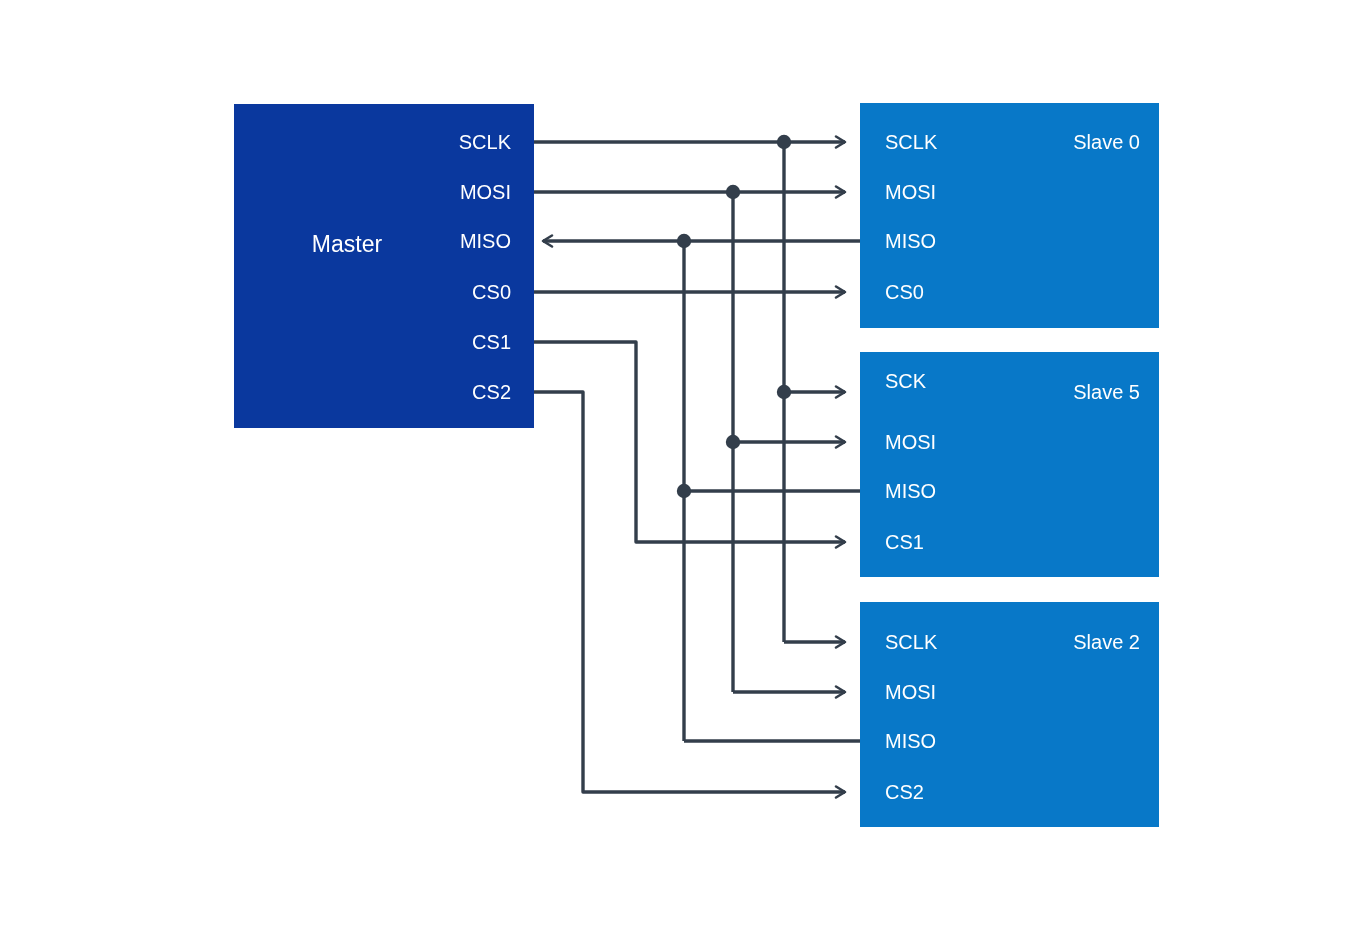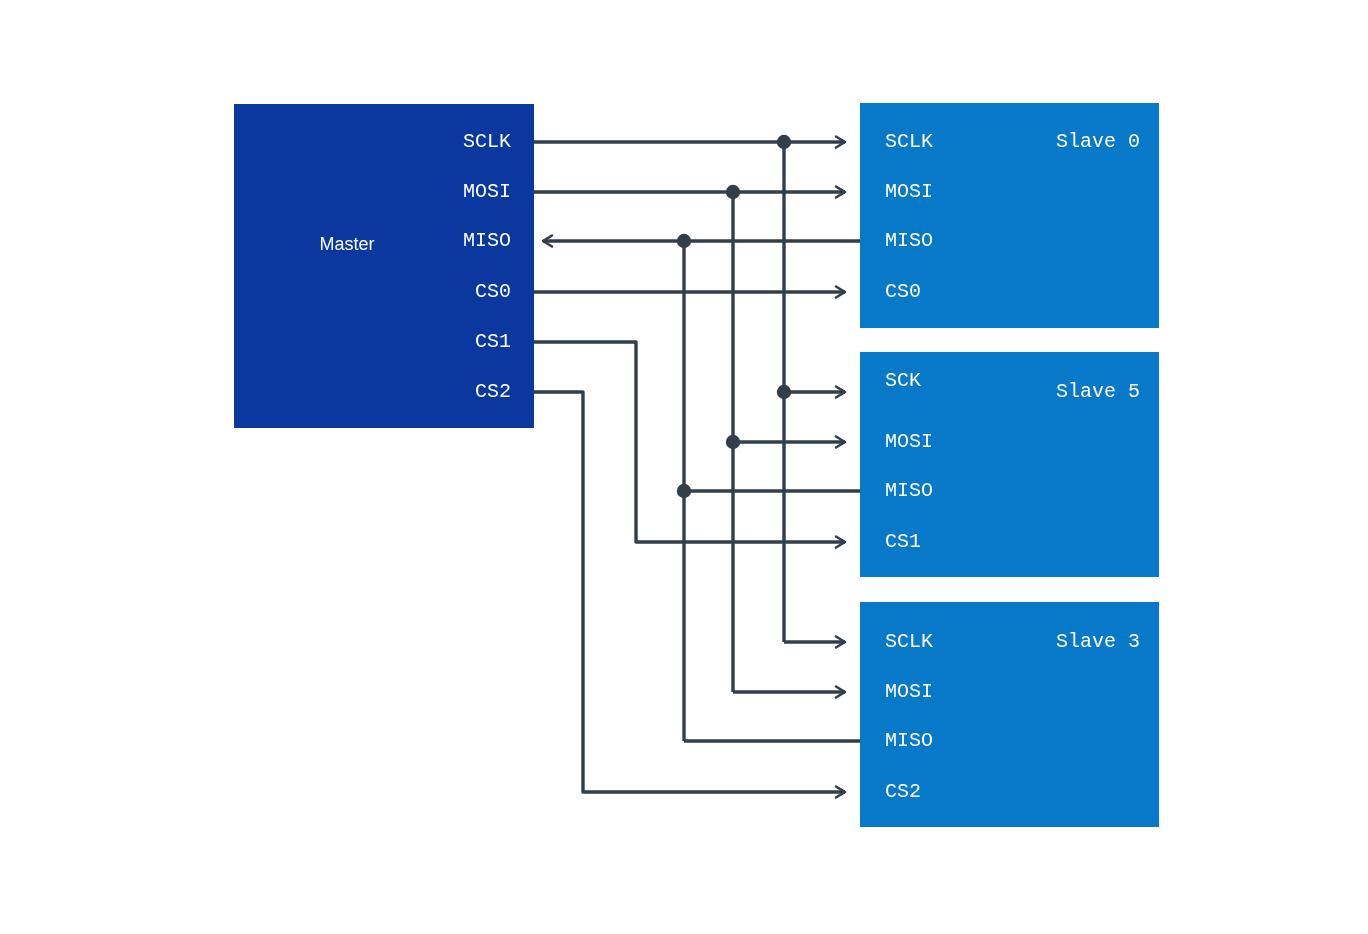--- a/index.html
+++ b/index.html
@@ -34,33 +34,32 @@
   .box.slave0 { top: 103px; }
   .box.slave1 { top: 352px; }
   .box.slave2 { top: 602px; }
   .label {
     position: absolute;
     color: var(--label-text);
     font-size: 20px;
     line-height: 26px;
     height: 26px;
     white-space: nowrap;
-    font-family: Liberation Mono, monospace;
   }
   .pin-label.master-pin { right: 857px; text-align: right; }
   .pin-label.slave-pin  { left: 885px; }
   .slave-title { right: 228px; text-align: right; }
   .master-name {
     position: absolute;
     left: 234px; top: 231px; width: 226px;
     text-align: center;
     color: var(--label-text);
   }
   .master-name .title { font-size: 40px; line-height: 46px; letter-spacing: 1px; }
-  .master-name .subtitle { font-size: 18px; line-height: 26px; }
+  .master-name .subtitle { font-size: 23px; line-height: 26px; }
 </style>
 </head>
 <body>
 
 <div class="canvas">
 
   <div class="box master"></div>
   <div class="box slave slave0"></div>
   <div class="box slave slave1"></div>
   <div class="box slave slave2"></div>
@@ -115,19 +114,19 @@
   <div class="label pin-label slave-pin" style="top:179px">MOSI</div>
   <div class="label pin-label slave-pin" style="top:228px">MISO</div>
   <div class="label pin-label slave-pin" style="top:279px">CS0</div>
 
   <div class="label slave-title" style="top:379px">Slave 5</div>
   <div class="label pin-label slave-pin" style="top:368px">SCK</div>
   <div class="label pin-label slave-pin" style="top:429px">MOSI</div>
   <div class="label pin-label slave-pin" style="top:478px">MISO</div>
   <div class="label pin-label slave-pin" style="top:529px">CS1</div>
 
-  <div class="label slave-title" style="top:629px">Slave 3</div>
+  <div class="label slave-title" style="top:629px">Slave 2</div>
   <div class="label pin-label slave-pin" style="top:629px">SCLK</div>
   <div class="label pin-label slave-pin" style="top:679px">MOSI</div>
   <div class="label pin-label slave-pin" style="top:728px">MISO</div>
   <div class="label pin-label slave-pin" style="top:779px">CS2</div>
 
 </div>
 
 </body></html>

